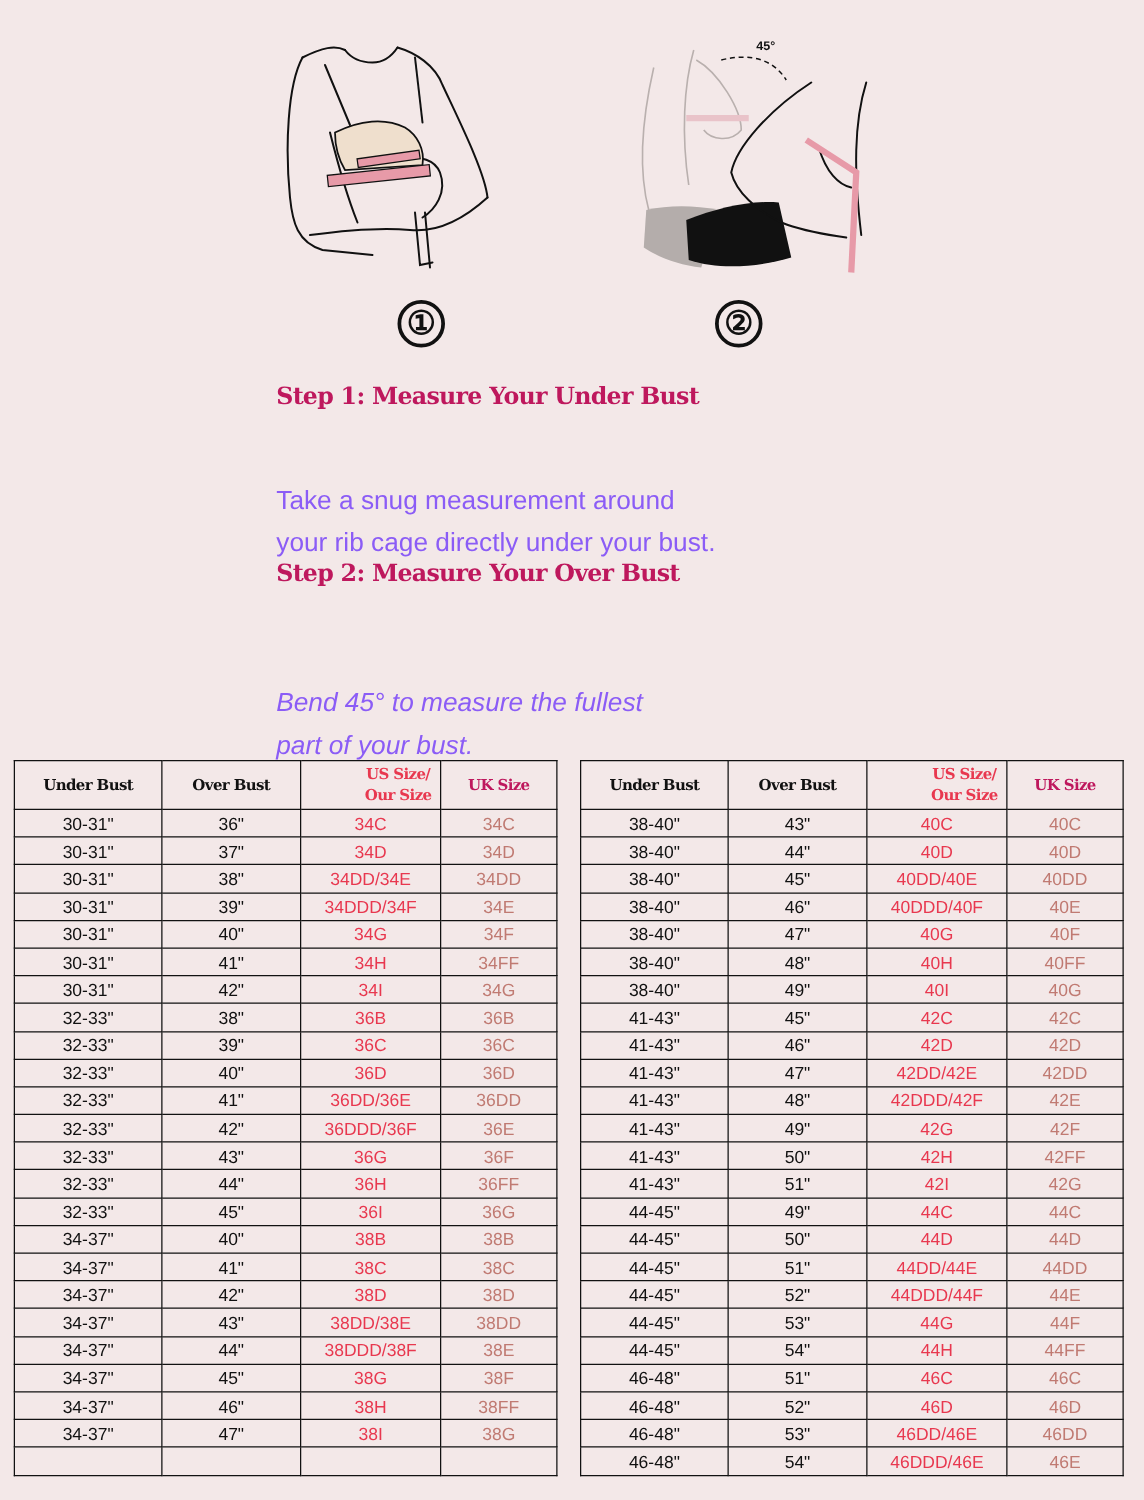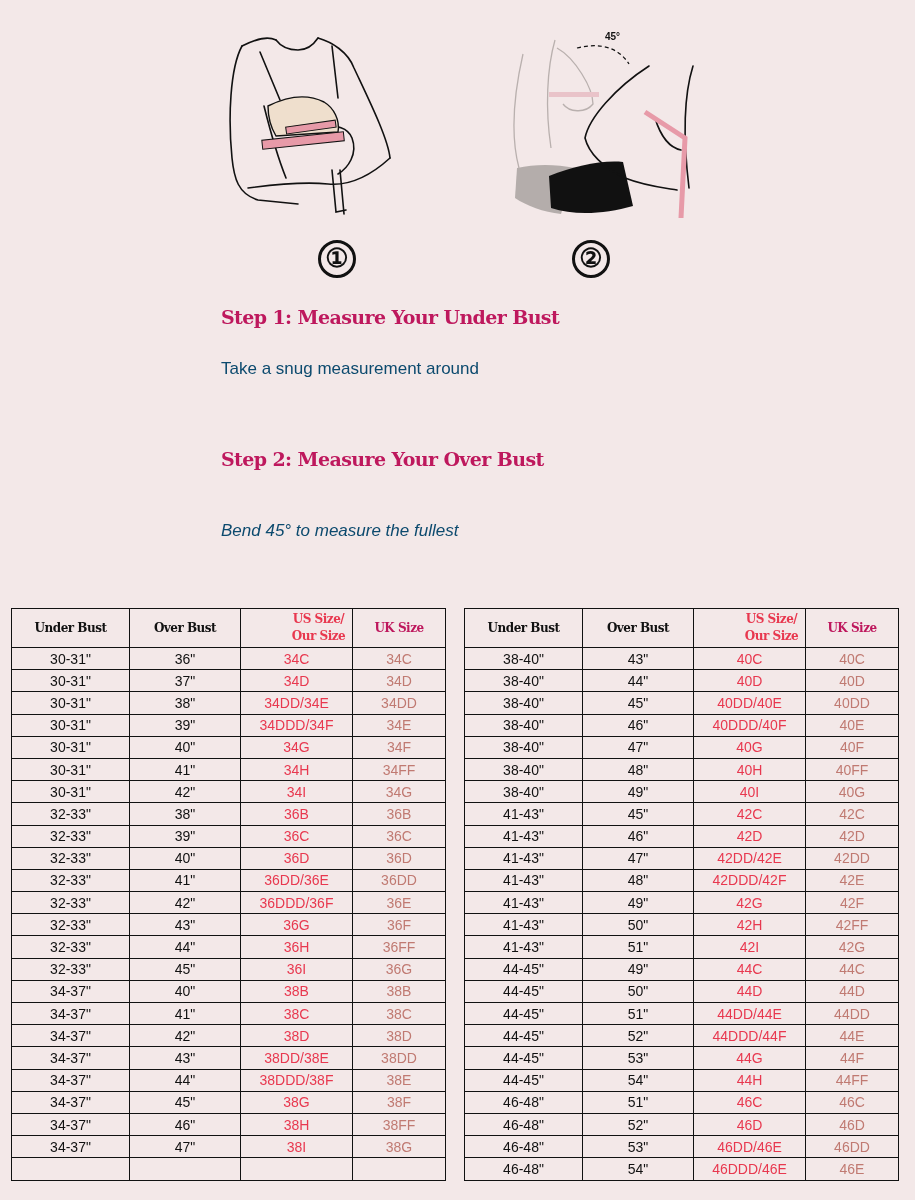--- a/index.html
+++ b/index.html
@@ -26,21 +26,21 @@
     font-family: "DejaVu Serif", serif; font-weight: bold;
     font-size: 19px; color: #be185d; letter-spacing: -0.6px;
     white-space: nowrap;
     text-align: center;
   }
   #s1-title { top: 306px; }
   #s2-title { top: 448px; }
   .step-desc {
     position: absolute; left: 221px;
     font-family: "Liberation Sans", sans-serif;
-    font-size: 17px; line-height: 34px; color: #0c4a6e; white-space: nowrap;
+    font-size: 21px; line-height: 34px; color: #8b5cf6; white-space: nowrap; margin-top: 32px;
   }
   #s1-desc { top: 352px; }
   #s2-desc { top: 514px; font-style: italic; }
 
   table.size {
     position: absolute; top: 608px;
     border-collapse: collapse; table-layout: fixed;
     background: #f3e8e8;
   }
   #tbl-left { left: 11px; width: 434px; }
@@ -103,25 +103,27 @@
   <path d="M72 30 C96 24 114 30 124 46" fill="none" stroke="#111" stroke-width="1.2" stroke-dasharray="4 3"></path>
   <text x="100" y="22" font-family="Liberation Sans, sans-serif" font-size="10" font-weight="bold" fill="#111">45°</text>
 </svg>
 
 <div id="num1" class="step-num">①</div>
 <div id="num2" class="step-num">②</div>
 
 <div id="s1-title" class="step-title">Step 1: Measure Your Under Bust</div>
 <div id="s1-desc" class="step-desc">
   <div>Take a snug measurement around</div>
+  <div>your rib cage directly under your bust.</div>
 </div>
 
 <div id="s2-title" class="step-title">Step 2: Measure Your Over Bust</div>
 <div id="s2-desc" class="step-desc">
   <div>Bend 45° to measure the fullest</div>
+  <div>part of your bust.</div>
 </div>
 
 <table id="tbl-left" class="size">
   <colgroup>
       <col style="width:118px">
       <col style="width:111px">
       <col style="width:112px">
       <col style="width:93px">
     </colgroup>
   <thead>

